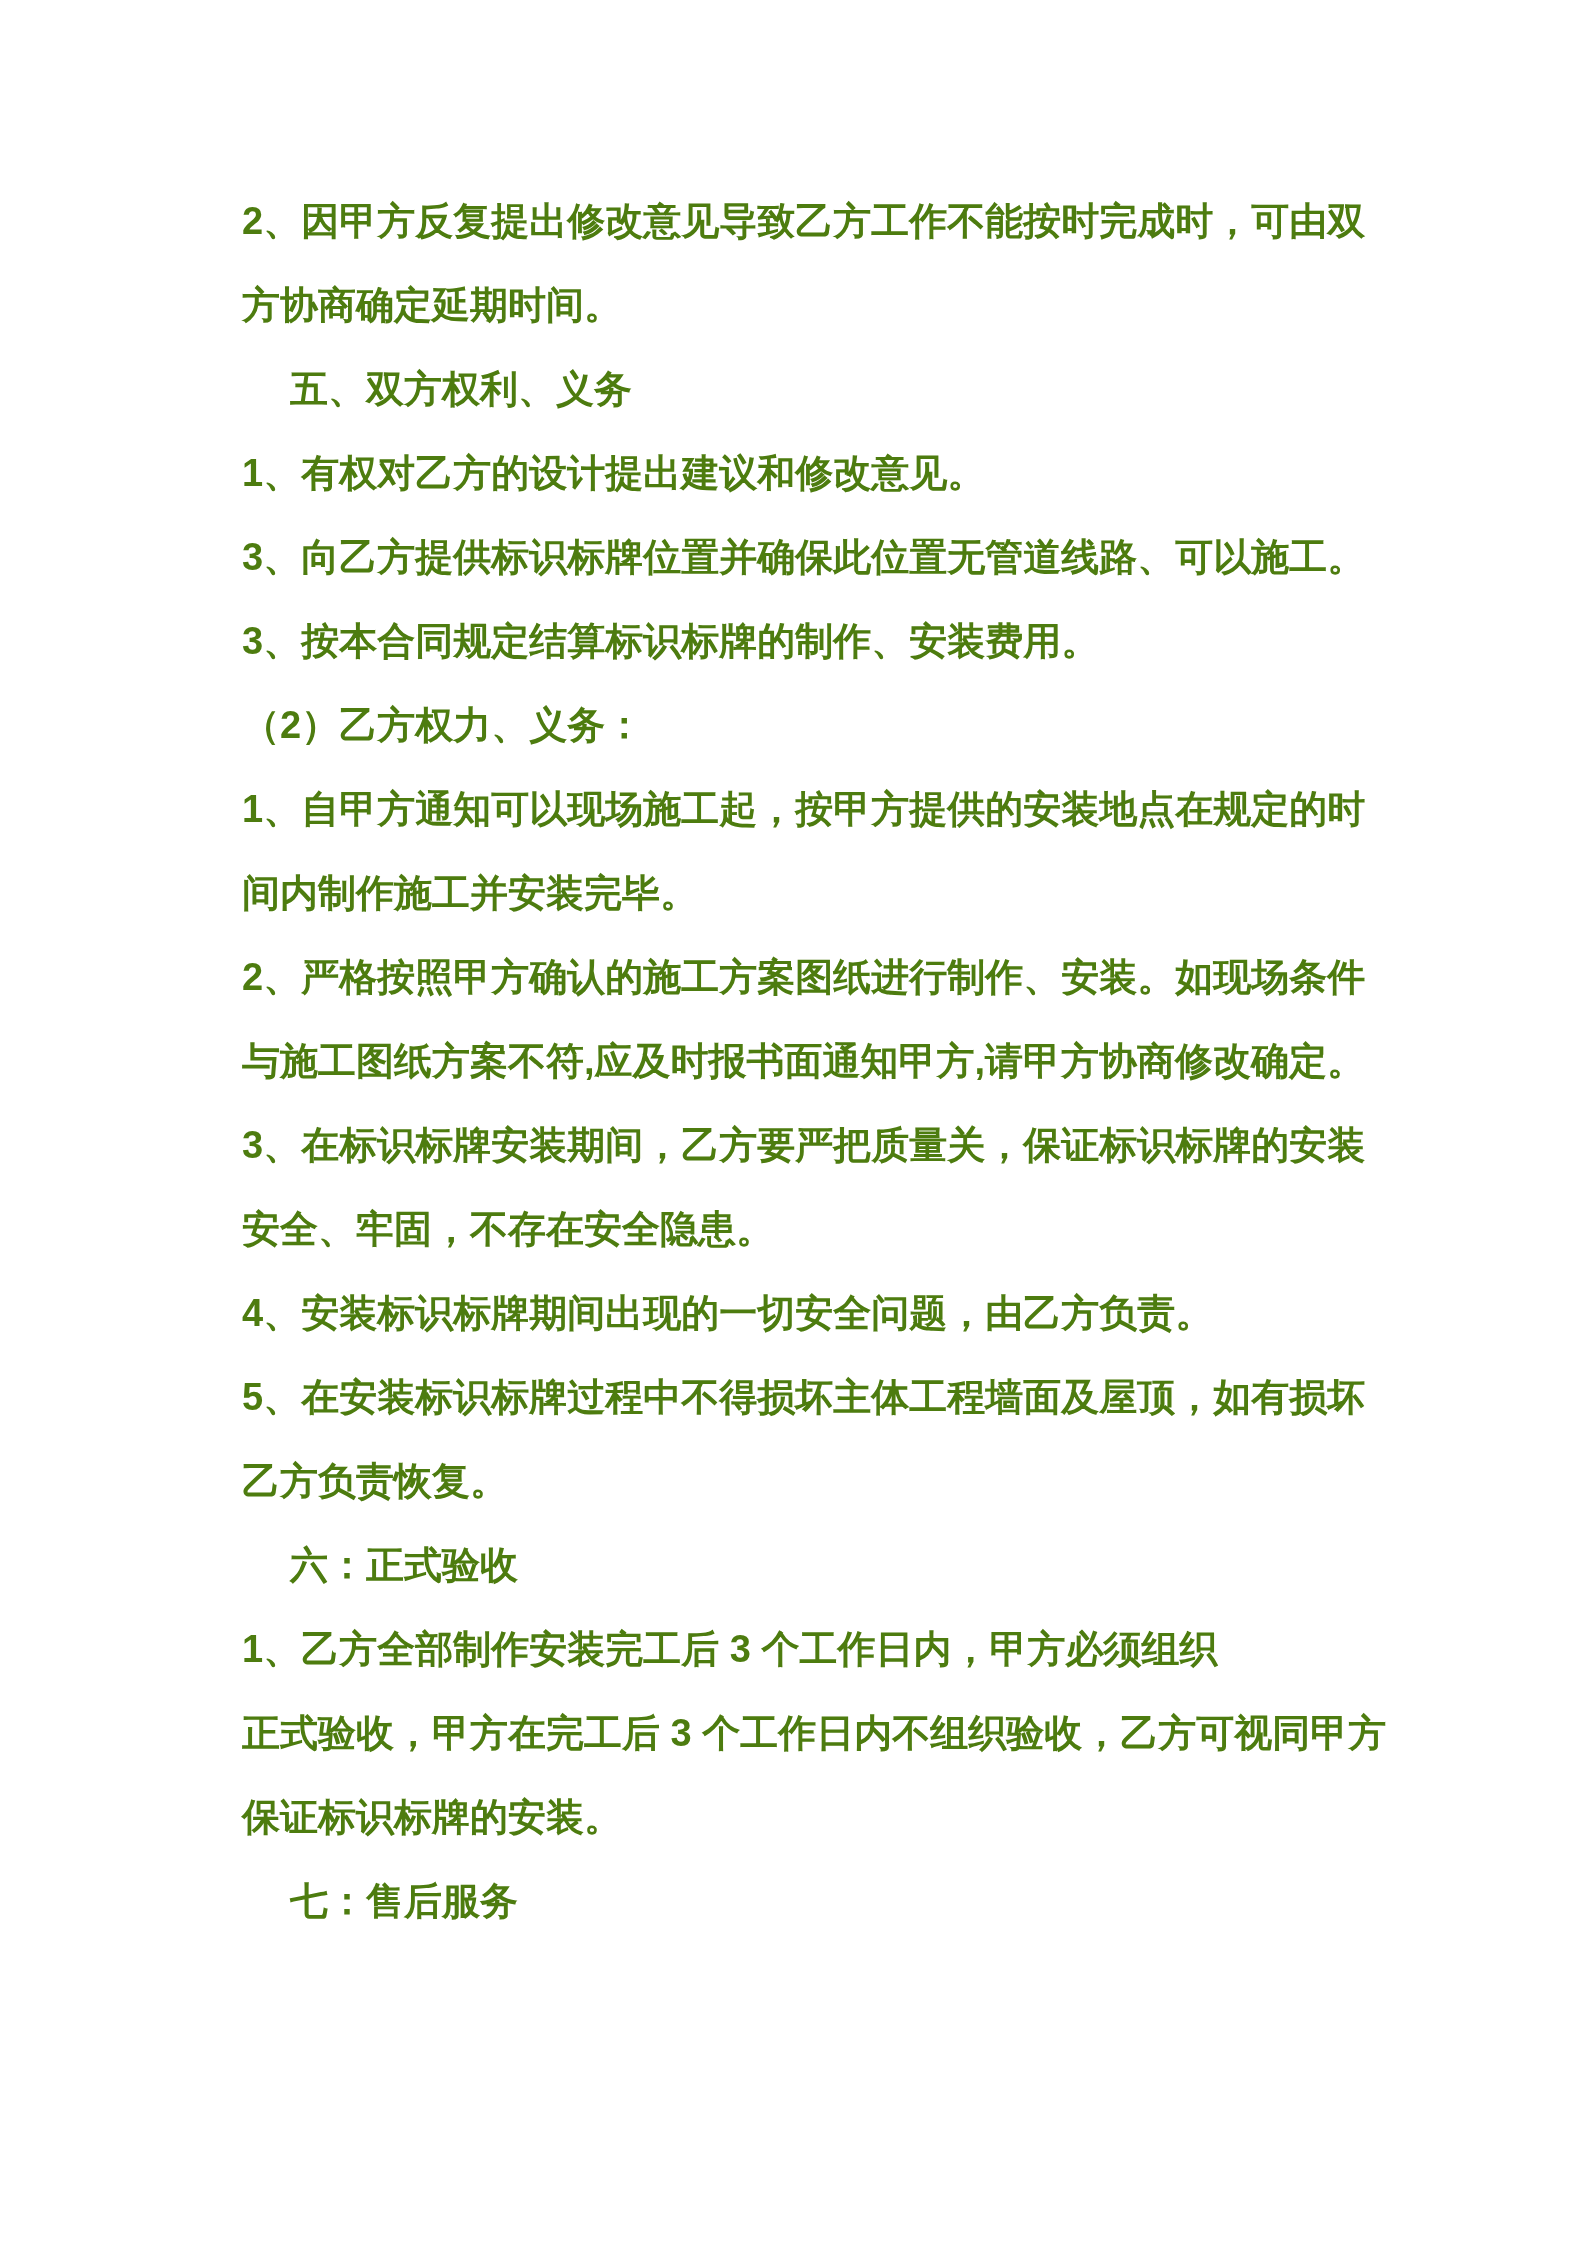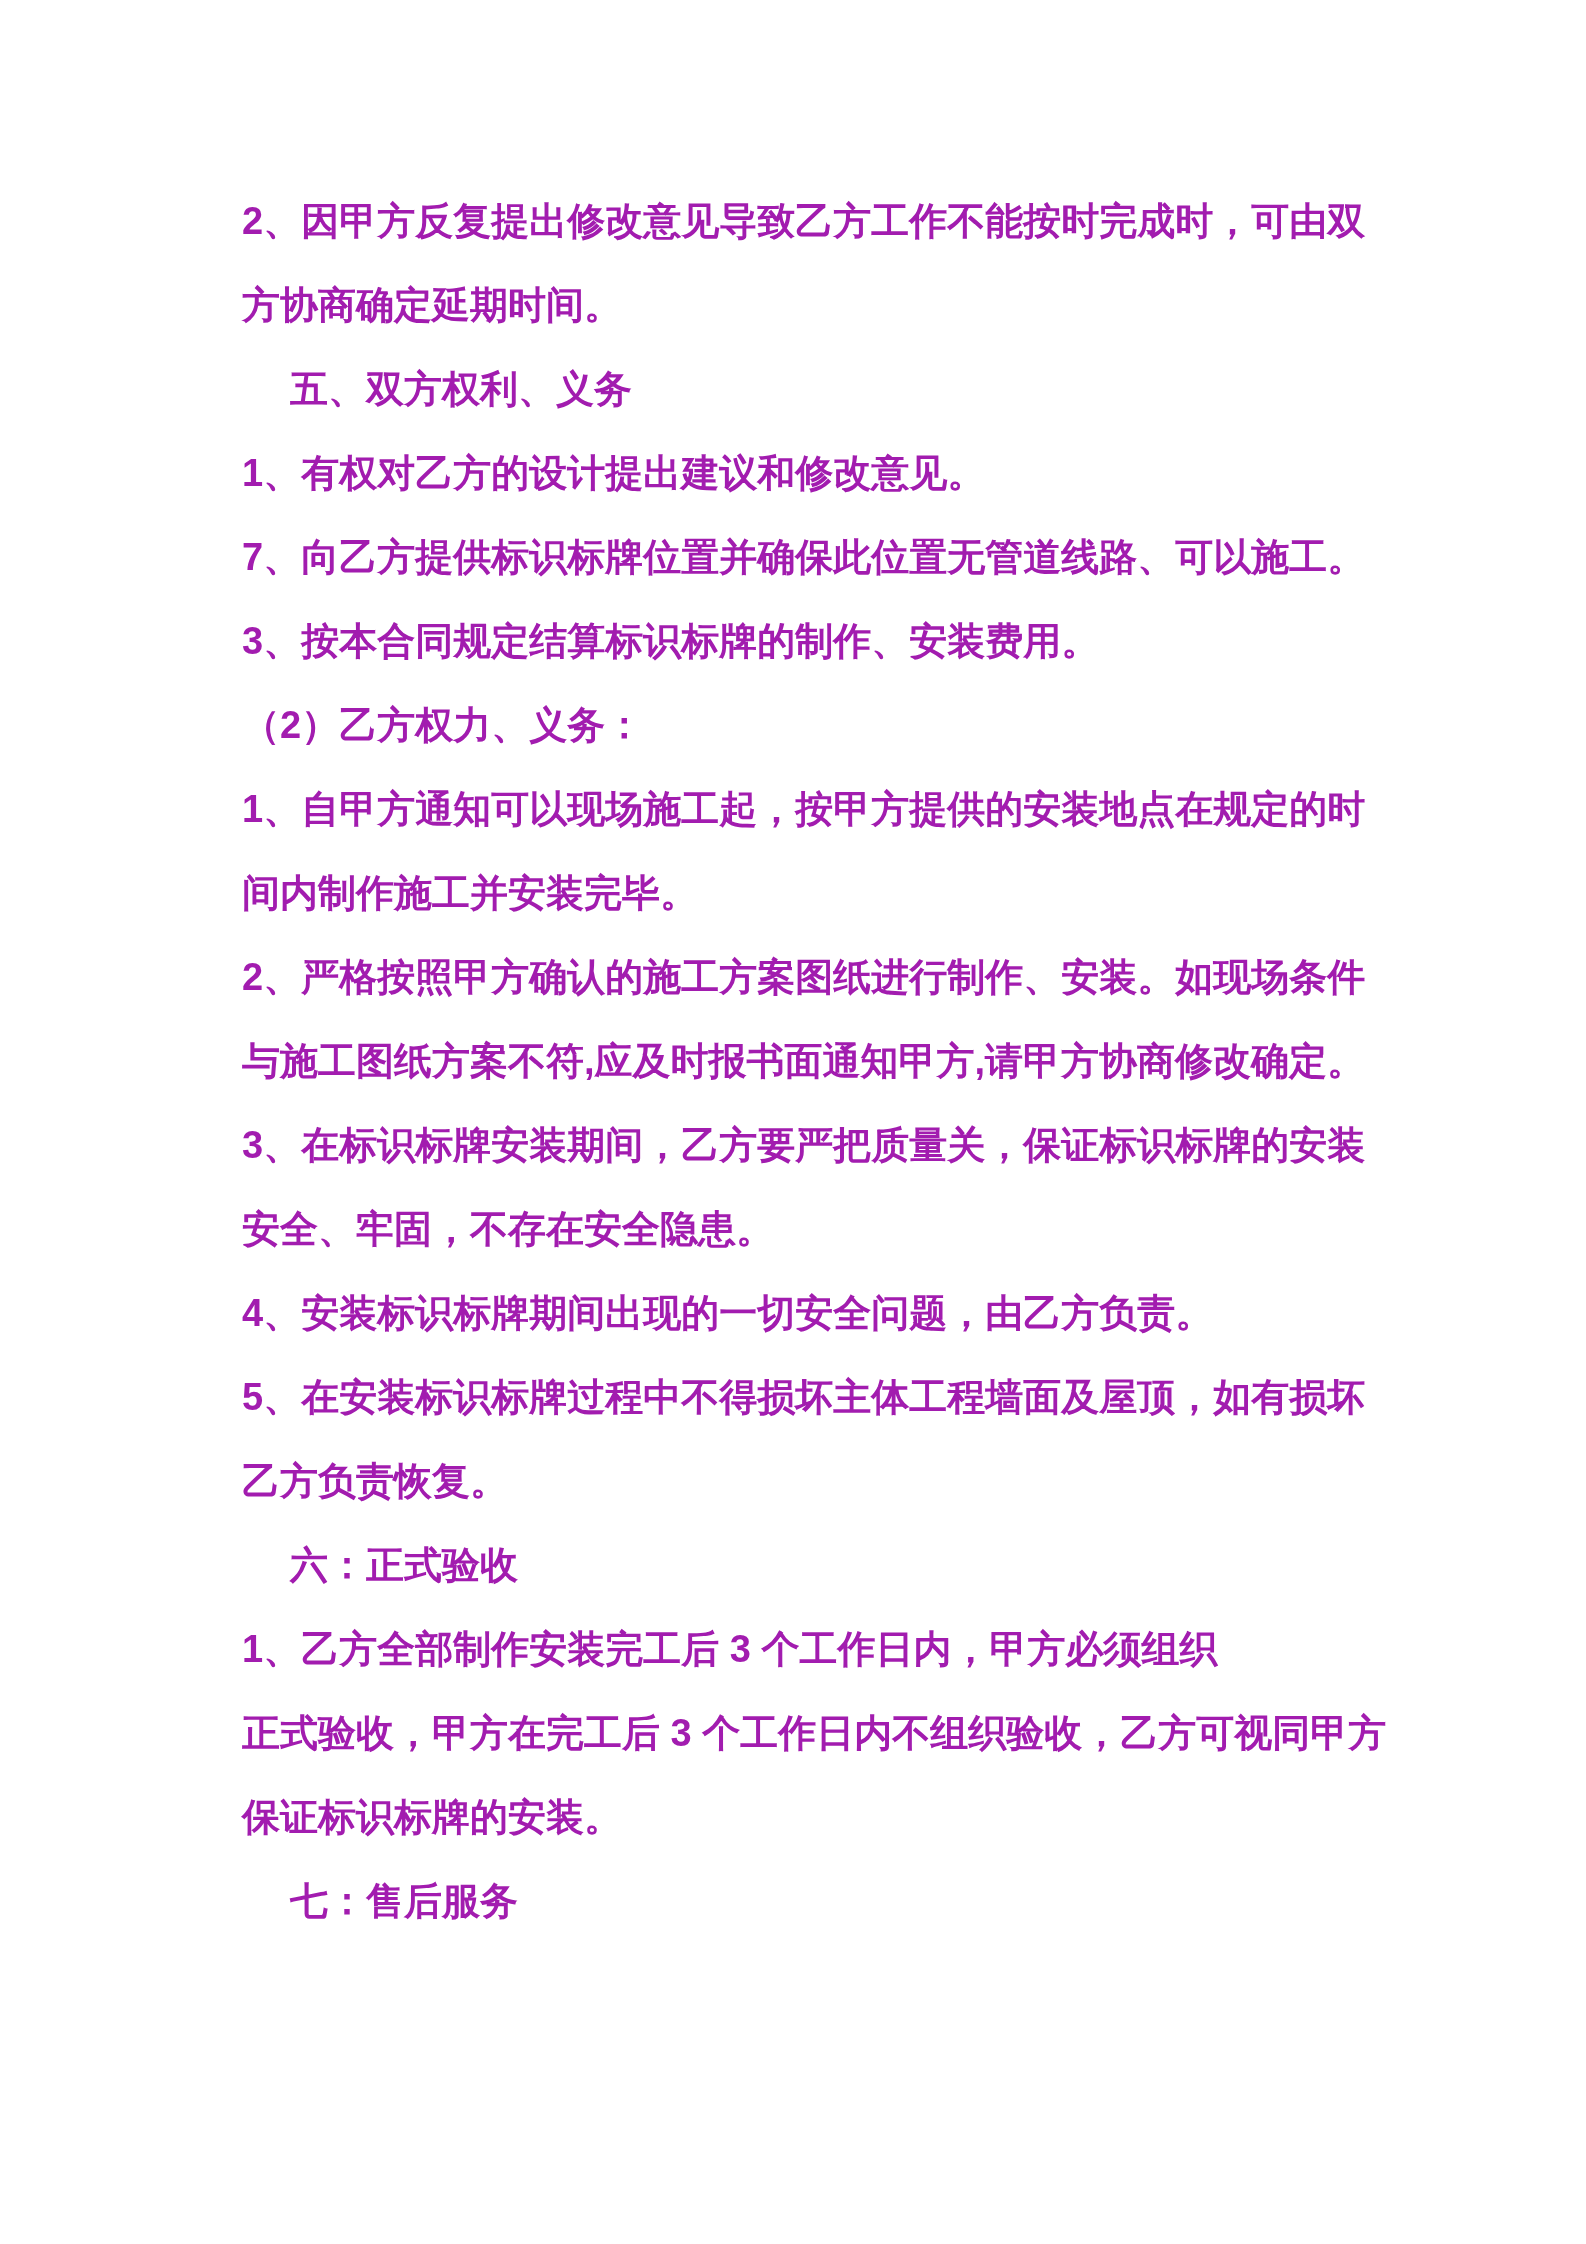--- a/index.html
+++ b/index.html
@@ -24,39 +24,39 @@
     left: 242px;
     top: 179px;
     width: 1190px;
     color: #000000;
   }
   .line {
     font-size: 38px;
     line-height: 84px;
     height: 84px;
     font-weight: 700;
-    color: #a21caf;
+    color: #4d7c0f;
     white-space: nowrap;
     letter-spacing: 0px;
   }
   .line.heading {
     font-weight: 800;
     margin-left: 48px;
   }
 </style>
 </head>
 <body style="background: rgb(255, 255, 255);">
 
 <div class="page">
   <div class="content" id="doc-content" style="color: rgb(0, 0, 0);">
       <div class="line body">2、因甲方反复提出修改意见导致乙方工作不能按时完成时，可由双</div>
       <div class="line body">方协商确定延期时间。</div>
       <div class="line heading">五、双方权利、义务</div>
       <div class="line body">1、有权对乙方的设计提出建议和修改意见。</div>
-      <div class="line body">7、向乙方提供标识标牌位置并确保此位置无管道线路、可以施工。</div>
+      <div class="line body">3、向乙方提供标识标牌位置并确保此位置无管道线路、可以施工。</div>
       <div class="line body">3、按本合同规定结算标识标牌的制作、安装费用。</div>
       <div class="line body">（2）乙方权力、义务：</div>
       <div class="line body">1、自甲方通知可以现场施工起，按甲方提供的安装地点在规定的时</div>
       <div class="line body">间内制作施工并安装完毕。</div>
       <div class="line body">2、严格按照甲方确认的施工方案图纸进行制作、安装。如现场条件</div>
       <div class="line body">与施工图纸方案不符,应及时报书面通知甲方,请甲方协商修改确定。</div>
       <div class="line body">3、在标识标牌安装期间，乙方要严把质量关，保证标识标牌的安装</div>
       <div class="line body">安全、牢固，不存在安全隐患。</div>
       <div class="line body">4、安装标识标牌期间出现的一切安全问题，由乙方负责。</div>
       <div class="line body">5、在安装标识标牌过程中不得损坏主体工程墙面及屋顶，如有损坏</div>

